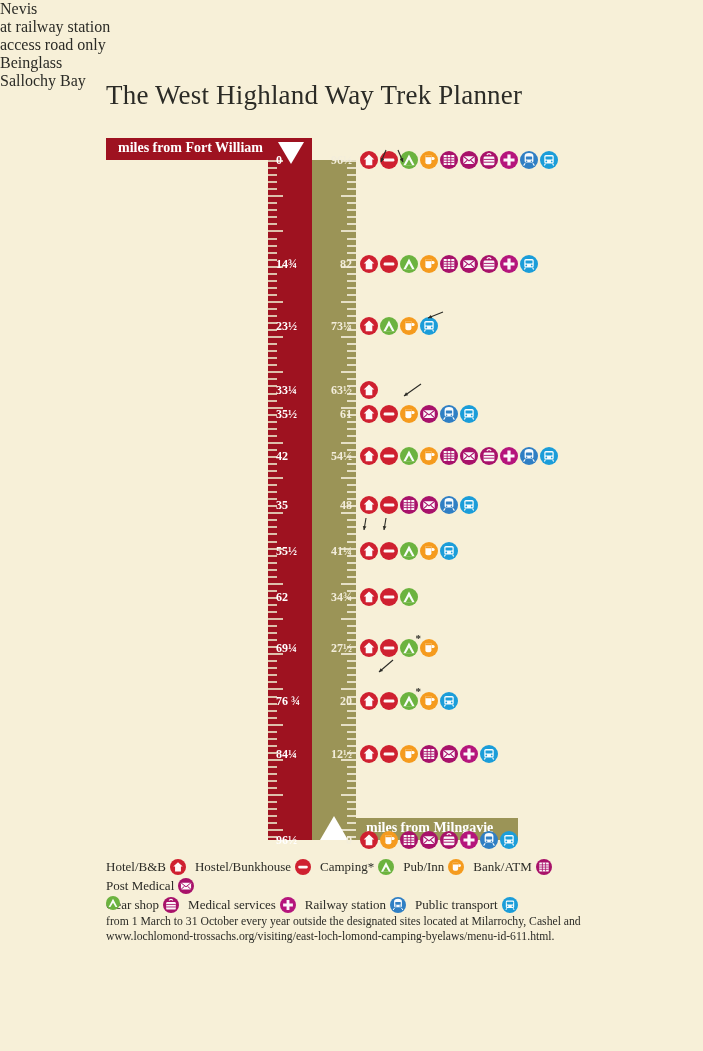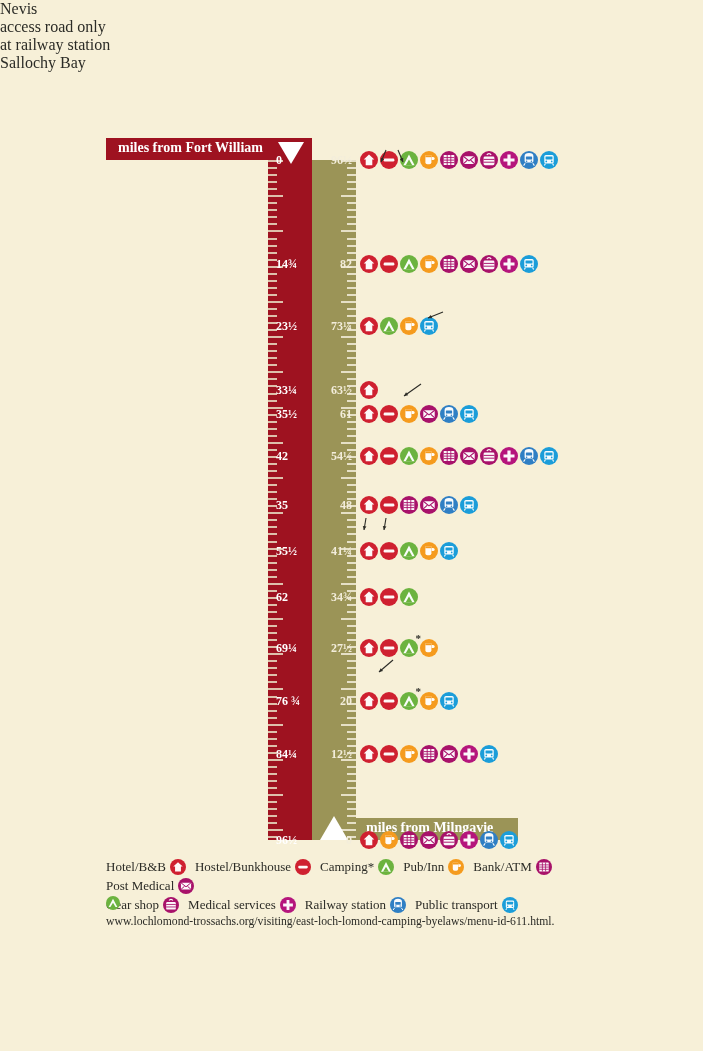--- a/index.html
+++ b/index.html
@@ -129,20 +129,21 @@
   .footnote .fn-icon{
     display:inline-block;vertical-align:-3px;margin-right:2px;
   }
   .fn-line{display:block;}
 </style>
 </head>
 <body>
 
 <div id="stage">
 
+  <div class="title">The West Highland Way Trek Planner</div>
 
   <div class="red-col">
     <div class="red-tickwrap" id="red-ticks">
         <div class="tick major" style="top: 0px;"></div>
         <div class="tick" style="top: 7.04663px;"></div>
         <div class="tick" style="top: 14.0933px;"></div>
         <div class="tick" style="top: 21.1399px;"></div>
         <div class="tick" style="top: 28.1865px;"></div>
         <div class="tick major" style="top: 35.2332px;"></div>
         <div class="tick" style="top: 42.2798px;"></div>
@@ -1080,36 +1081,38 @@
             <path d="M5.4 12.6 L4.4 14.6 M12.6 12.6 L13.6 14.6" stroke="rgba(255,255,255,0.97)" stroke-width="1.1"></path>
           </svg>
         </span>
       </span></div>
 
   <div class="footnote">
     <span class="fn-line"><span class="fn-icon" id="fn-icon-slot"><span class="ic ic-camping" style="width: 14px; height: 14px;"><svg width="14" height="14" viewBox="0 0 18 18">
               <path d="M9 3.4 L14.6 14.3 L3.4 14.3 Z" fill="rgba(255,255,255,0.97)"></path>
               <path d="M9 8.6 L12.3 14.3 L5.7 14.3 Z" fill="#6cb33f"></path>
             </svg></span></span></span>
+    <span class="fn-line">from 1 March to 31 October every year outside the designated sites located at Milarrochy, Cashel and</span>
     <span class="fn-line">www.lochlomond-trossachs.org/visiting/east-loch-lomond-camping-byelaws/menu-id-611.html.</span>
   </div>
 
 <svg width="703" height="1051" style="position: absolute; left: 0px; top: 0px; pointer-events: none;">
       <line x1="386" y1="150" x2="381" y2="162" stroke="#2b2b26" stroke-width="1.1"></line>
       <polygon points="381,162 380.7682404792462,157.80639921731455 384.1408963129702,159.21167248136624" fill="#2b2b26"></polygon>
       <line x1="398" y1="150" x2="403" y2="162" stroke="#2b2b26" stroke-width="1.1"></line>
       <polygon points="403,162 399.8591036870298,159.21167248136624 403.2317595207538,157.80639921731455" fill="#2b2b26"></polygon>
       <line x1="443" y1="312" x2="428" y2="318" stroke="#2b2b26" stroke-width="1.1"></line>
       <polygon points="428,318 430.83290840842244,314.89925332387674 432.1898624172185,318.2916383458669" fill="#2b2b26"></polygon>
       <line x1="421" y1="384" x2="404" y2="396" stroke="#2b2b26" stroke-width="1.1"></line>
       <polygon points="404,396 406.0361559265693,392.32657257555064 408.14318937304364,395.31153662472263" fill="#2b2b26"></polygon>
       <line x1="366" y1="518" x2="364" y2="530" stroke="#2b2b26" stroke-width="1.1"></line>
       <polygon points="364,530 362.81973797366544,525.9692455359831 366.4237357970247,526.5699118398762" fill="#2b2b26"></polygon>
       <line x1="386" y1="518" x2="384" y2="530" stroke="#2b2b26" stroke-width="1.1"></line>
       <polygon points="384,530 382.81973797366544,525.9692455359831 386.4237357970247,526.5699118398762" fill="#2b2b26"></polygon>
       <line x1="393" y1="660" x2="379" y2="672" stroke="#2b2b26" stroke-width="1.1"></line>
       <polygon points="379,672 380.6825140788052,668.1517346278326 383.06031734454734,670.9258384378652" fill="#2b2b26"></polygon>
     </svg>
     <div class="anno" style="left: 372px; top: 136px;">Nevis</div>
+    <div class="anno" style="left: 424px; top: 377px;">at railway station</div>
     <div class="anno" style="left: 446px; top: 305px;">access road only</div>
-    <div class="anno" style="left: 424px; top: 377px;">at railway station</div>
+    <div class="anno" style="left: 357px; top: 504px;">Beinglass</div>
     <div class="anno" style="left: 396px; top: 653px;">Sallochy Bay</div>
   </div>
 
 </body></html>

